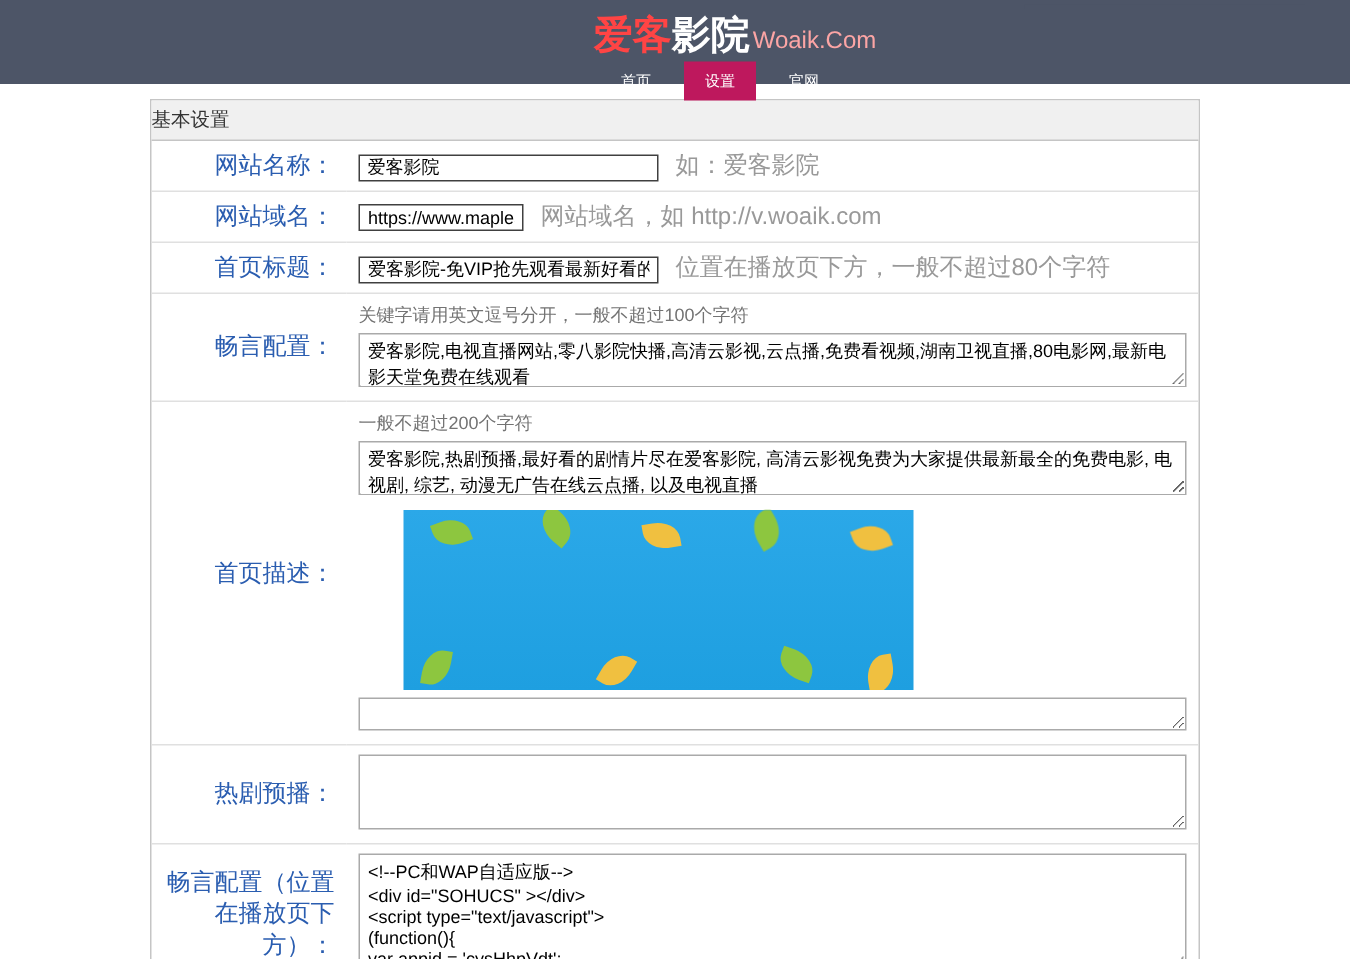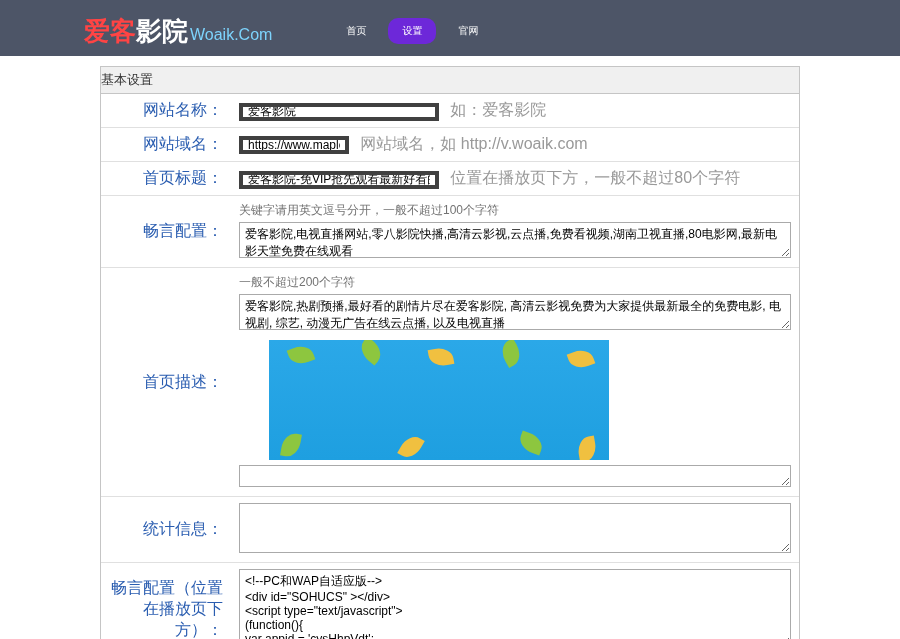--- a/index.html
+++ b/index.html
@@ -10,58 +10,58 @@
     body {
       font-family: Arial, "Microsoft YaHei", sans-serif;
       font-size: 12px;
       background: #fff;
     }
     .header {
       background: #4d5567;
       height: 50px;
       display: flex;
       align-items: center;
-      padding: 0 4px;
+      padding: 0 20px;
       position: relative;
+      flex-direction: column;
     }
     .logo {
       display: flex;
       align-items: baseline;
       margin-left: 80px;
     }
     .logo-cn {
       color: #ff4444;
       font-size: 26px;
       font-weight: bold;
     }
     .logo-cn2 {
       color: #fff;
       font-size: 26px;
       font-weight: bold;
       text-align: center;
     }
     .logo-en {
-      color: #7dd3fc;
+      color: #fca5a5;
       font-size: 16px;
       margin-left: 2px;
     }
     .nav {
       display: flex;
       margin-left: 60px;
       gap: 8px;
     }
     .nav-item {
       color: #fff;
       padding: 6px 14px;
       cursor: pointer;
       font-size: 10px;
     }
     .nav-item.active {
-      background: #6d28d9;
-      border-radius: 10px;
+      background: #be185d;
     }
     .top-links {
       position: absolute;
       right: 30px;
       top: -2px;
       color: #fff;
       font-size: 11px;
       background: #4d5567;
       padding: 2px 8px;
       transform: translateY(-50%);
@@ -110,21 +110,21 @@
       vertical-align: top;
     }
     .form-table td.label {
       width: 130px;
       text-align: right;
       color: #2a5db0;
       font-size: 16px;
       vertical-align: middle;
     }
     .form-table input[type="text"] {
-      border: 4px solid #404040;
+      border: 1px solid #404040;
       padding: 3px 5px;
       font-size: 12px;
       height: 18px;
     }
     .form-table textarea {
       border: 1px solid #aaa;
       padding: 3px 5px;
       font-size: 12px;
       width: 100%;
       resize: vertical;
@@ -238,21 +238,21 @@
             <div class="leaf yellow" style="top:10px;left:300px"></div>
             <div class="leaf" style="bottom:6px;left:10px;transform:rotate(100deg)"></div>
             <div class="leaf yellow" style="bottom:4px;left:130px;transform:rotate(-60deg)"></div>
             <div class="leaf" style="bottom:8px;left:250px;transform:rotate(20deg)"></div>
             <div class="leaf yellow" style="bottom:2px;right:10px;transform:rotate(80deg)"></div>
           </div>
           <textarea rows="1" style="margin-top: 5px;"></textarea>
         </td>
       </tr>
       <tr>
-        <td class="label">统计信息：</td>
+        <td class="label">热剧预播：</td>
         <td>
           <textarea rows="3" style=""></textarea>
         </td>
       </tr>
       <tr>
         <td class="label">畅言配置（位置在播放页下方）：</td>
         <td>
           <textarea rows="5" class="code-textarea" style="">&lt;!--PC和WAP自适应版--&gt;
 &lt;div id="SOHUCS" &gt;&lt;/div&gt;
 &lt;script type="text/javascript"&gt;

